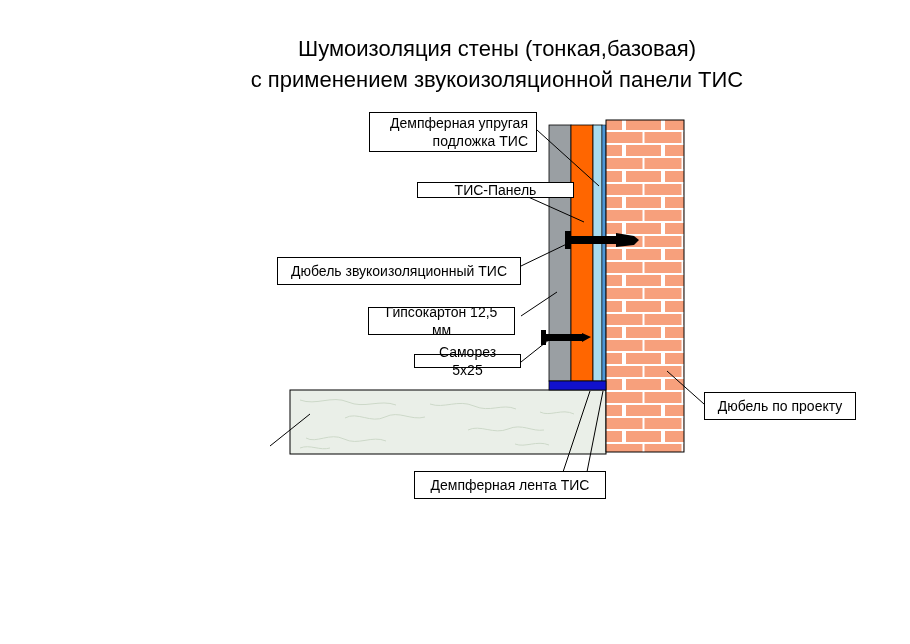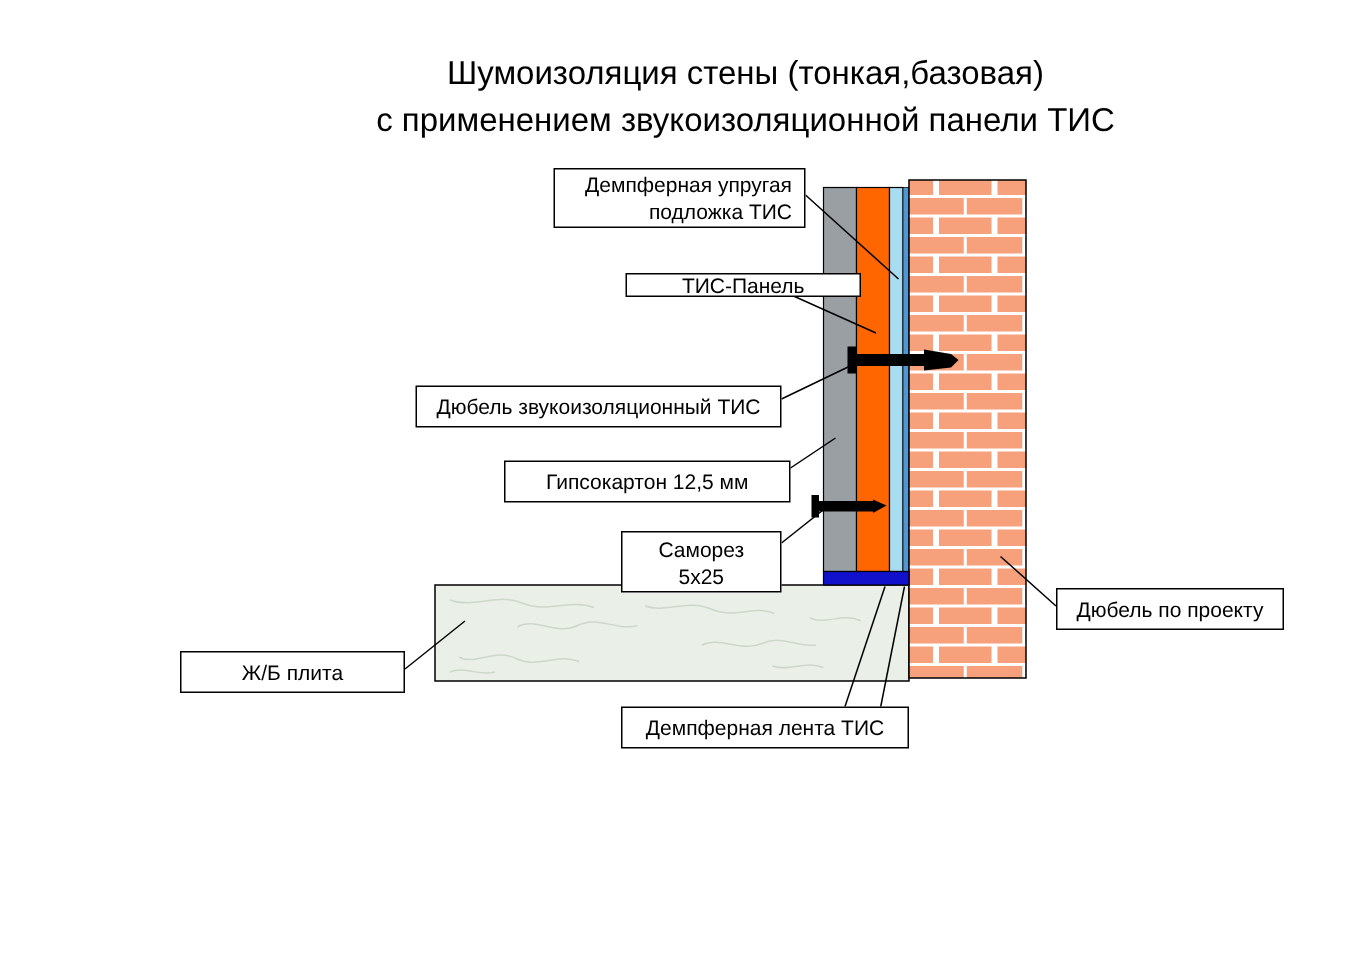--- a/index.html
+++ b/index.html
@@ -83,23 +83,22 @@
       <line x1="584" y1="487" x2="603" y2="391"></line>
     </g>
   </svg>
 
   <div class="callout align-left" style="left:369px; top:112px; width:168px; height:40px;">Демпферная упругая подложка ТИС</div>
 
   <div class="callout" style="left:369px; top:182px; width:157px; height:16px;margin-left:48px;">ТИС-Панель</div>
 
   <div class="callout" style="left:277px; top:257px; width:244px; height:28px;">Дюбель звукоизоляционный ТИС</div>
 
-  <div class="callout" style="left:336px; top:307px; width:191px; height:28px;">Гипсокартон 12,5 мм</div>
+  <div class="callout" style="left:368px; top:307px; width:147px; height:28px;">Гипсокартон 12,5 мм</div>
 
-  <div class="callout" style="left:414px; top:354px; width:107px; height:41px;">Саморез 5x25</div>
+  <div class="callout" style="left:414px; top:354px; width:107px; height:14px;">Саморез 5x25</div>
 
   <div class="callout" style="left:704px; top:392px; width:152px; height:28px;">Дюбель по проекту</div>
 
-  <div class="callout" style="left:120px; top:434px; width:150px; height:28px;">Ж/Б плита</div>
 
   <div class="callout" style="left:414px; top:471px; width:192px; height:28px;">Демпферная лента ТИС</div>
 
 </div>
 
 </body></html>

